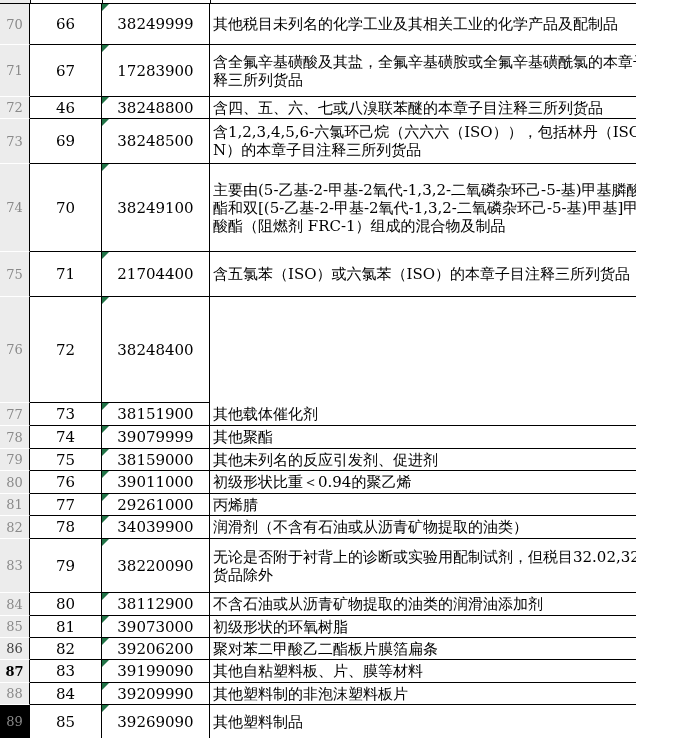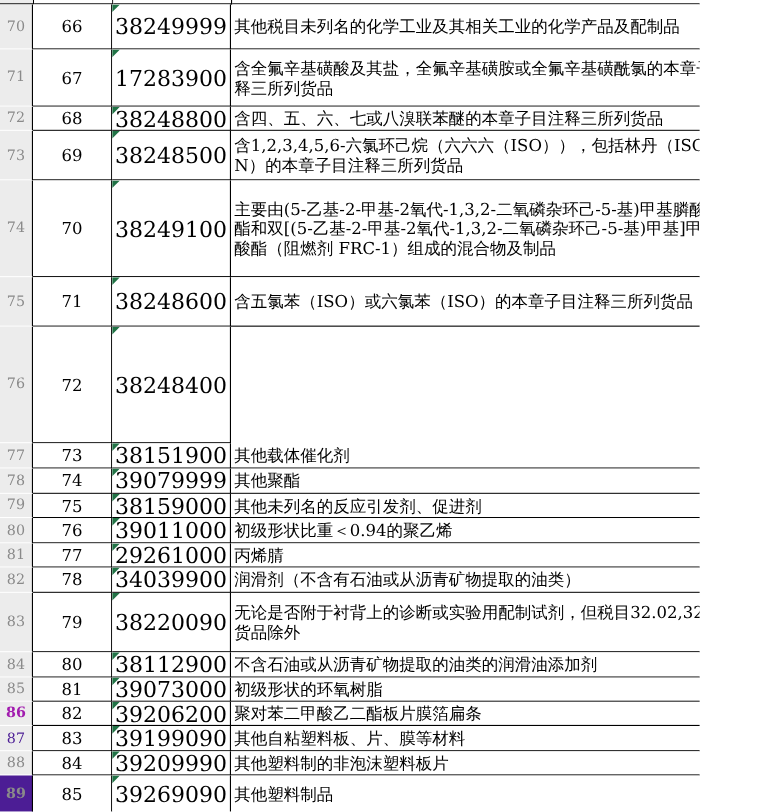--- a/index.html
+++ b/index.html
@@ -4,21 +4,21 @@
 <style>
   html,body{margin:0;padding:0;background:#ffffff;}
   body{width:696px;font-family:"DejaVu Serif","Liberation Serif",serif;color:#000;}
   .sheet{width:636px;overflow:hidden;background:#fff;}
   .row{display:flex;box-sizing:border-box;width:696px;}
   .cell{box-sizing:border-box;border-right:1px solid #000;border-bottom:1px solid #000;
         display:flex;align-items:center;background:#fff;overflow:hidden;}
   .rh{width:30px;flex:0 0 30px;justify-content:center;border-right:1px solid #000;
       border-bottom:1px solid #ffffff;font-size:13px;}
   .seq{width:72px;flex:0 0 72px;justify-content:center;font-size:15px;}
-  .code{width:108px;flex:0 0 108px;justify-content:center;font-size:20px;position:relative;}
+  .code{width:108px;flex:0 0 108px;justify-content:center;font-size:15px;position:relative;}
   .desc{flex:1 1 auto;padding:1px 14px 1px 3px;font-size:15px;line-height:18px;}
   .desc .txt{width:100%;word-break:break-all;}
   .tri{position:absolute;top:0;left:0;width:0;height:0;
        border-top:7px solid #217346;border-right:7px solid transparent;}
   .sliver .cell{border-bottom:1px solid #000;}
   .sliver .rh{border-bottom:1px solid #000;}
   .row:last-child .cell{border-bottom:none;}
   .row:last-child .rh{border-bottom:none;}
 </style>
 </head>
@@ -52,21 +52,21 @@
       <span class="tri" style="border-top-color: rgb(33, 115, 70);"></span>
       <span class="val">17283900</span>
     </div>
     <div class="cell desc">
       <span class="txt">含全氟辛基磺酸及其盐，全氟辛基磺胺或全氟辛基磺酰氯的本章子目注释三所列货品</span>
     </div>
   </div>
 
   <div class="row" style="height: 22px;">
     <div class="cell rh" style="background: rgb(236, 236, 236); color: rgb(138, 138, 138);">72</div>
-    <div class="cell seq">68</div>
+    <div class="cell seq">46</div>
     <div class="cell code">
       <span class="tri" style="border-top-color: rgb(33, 115, 70);"></span>
       <span class="val">38248800</span>
     </div>
     <div class="cell desc">
       <span class="txt">含四、五、六、七或八溴联苯醚的本章子目注释三所列货品</span>
     </div>
   </div>
 
   <div class="row" style="height: 45px;">
@@ -91,21 +91,21 @@
     <div class="cell desc">
       <span class="txt">主要由(5-乙基-2-甲基-2氧代-1,3,2-二氧磷杂环己-5-基)甲基膦酸二甲酯和双[(5-乙基-2-甲基-2氧代-1,3,2-二氧磷杂环己-5-基)甲基]甲基膦酸酯（阻燃剂 FRC-1）组成的混合物及制品</span>
     </div>
   </div>
 
   <div class="row" style="height: 45px;">
     <div class="cell rh" style="background: rgb(236, 236, 236); color: rgb(138, 138, 138);">75</div>
     <div class="cell seq">71</div>
     <div class="cell code">
       <span class="tri" style="border-top-color: rgb(33, 115, 70);"></span>
-      <span class="val">38248600</span>
+      <span class="val">21704400</span>
     </div>
     <div class="cell desc">
       <span class="txt">含五氯苯（ISO）或六氯苯（ISO）的本章子目注释三所列货品</span>
     </div>
   </div>
 
   <div class="row" style="height: 106px;">
     <div class="cell rh" style="background: rgb(236, 236, 236); color: rgb(138, 138, 138);">76</div>
     <div class="cell seq">72</div>
     <div class="cell code">
@@ -216,33 +216,33 @@
     <div class="cell code">
       <span class="tri" style="border-top-color: rgb(33, 115, 70);"></span>
       <span class="val">39073000</span>
     </div>
     <div class="cell desc">
       <span class="txt">初级形状的环氧树脂</span>
     </div>
   </div>
 
   <div class="row" style="height: 22px;">
-    <div class="cell rh" style="background: rgb(236, 236, 236); color: #a21caf; font-weight: bold;">86</div>
+    <div class="cell rh" style="background: rgb(236, 236, 236); color: #404040;">86</div>
     <div class="cell seq">82</div>
     <div class="cell code">
       <span class="tri" style="border-top-color: rgb(33, 115, 70);"></span>
       <span class="val">39206200</span>
     </div>
     <div class="cell desc">
       <span class="txt">聚对苯二甲酸乙二酯板片膜箔扁条</span>
     </div>
   </div>
 
   <div class="row" style="height: 23px;">
-    <div class="cell rh" style="background: rgb(236, 236, 236); color: #4c1d95;">87</div>
+    <div class="cell rh" style="background: rgb(236, 236, 236); color: #000000; font-weight: bold;">87</div>
     <div class="cell seq">83</div>
     <div class="cell code">
       <span class="tri" style="border-top-color: rgb(33, 115, 70);"></span>
       <span class="val">39199090</span>
     </div>
     <div class="cell desc">
       <span class="txt">其他自粘塑料板、片、膜等材料</span>
     </div>
   </div>
 
@@ -252,21 +252,21 @@
     <div class="cell code">
       <span class="tri" style="border-top-color: rgb(33, 115, 70);"></span>
       <span class="val">39209990</span>
     </div>
     <div class="cell desc">
       <span class="txt">其他塑料制的非泡沫塑料板片</span>
     </div>
   </div>
 
   <div class="row" style="height: 33px;">
-    <div class="cell rh" style="background: #4c1d95; color: rgb(138, 138, 138); font-weight: bold;">89</div>
+    <div class="cell rh" style="background: #000000; color: rgb(138, 138, 138);">89</div>
     <div class="cell seq">85</div>
     <div class="cell code">
       <span class="tri" style="border-top-color: rgb(33, 115, 70);"></span>
       <span class="val">39269090</span>
     </div>
     <div class="cell desc">
       <span class="txt">其他塑料制品</span>
     </div>
   </div>
 </div>

